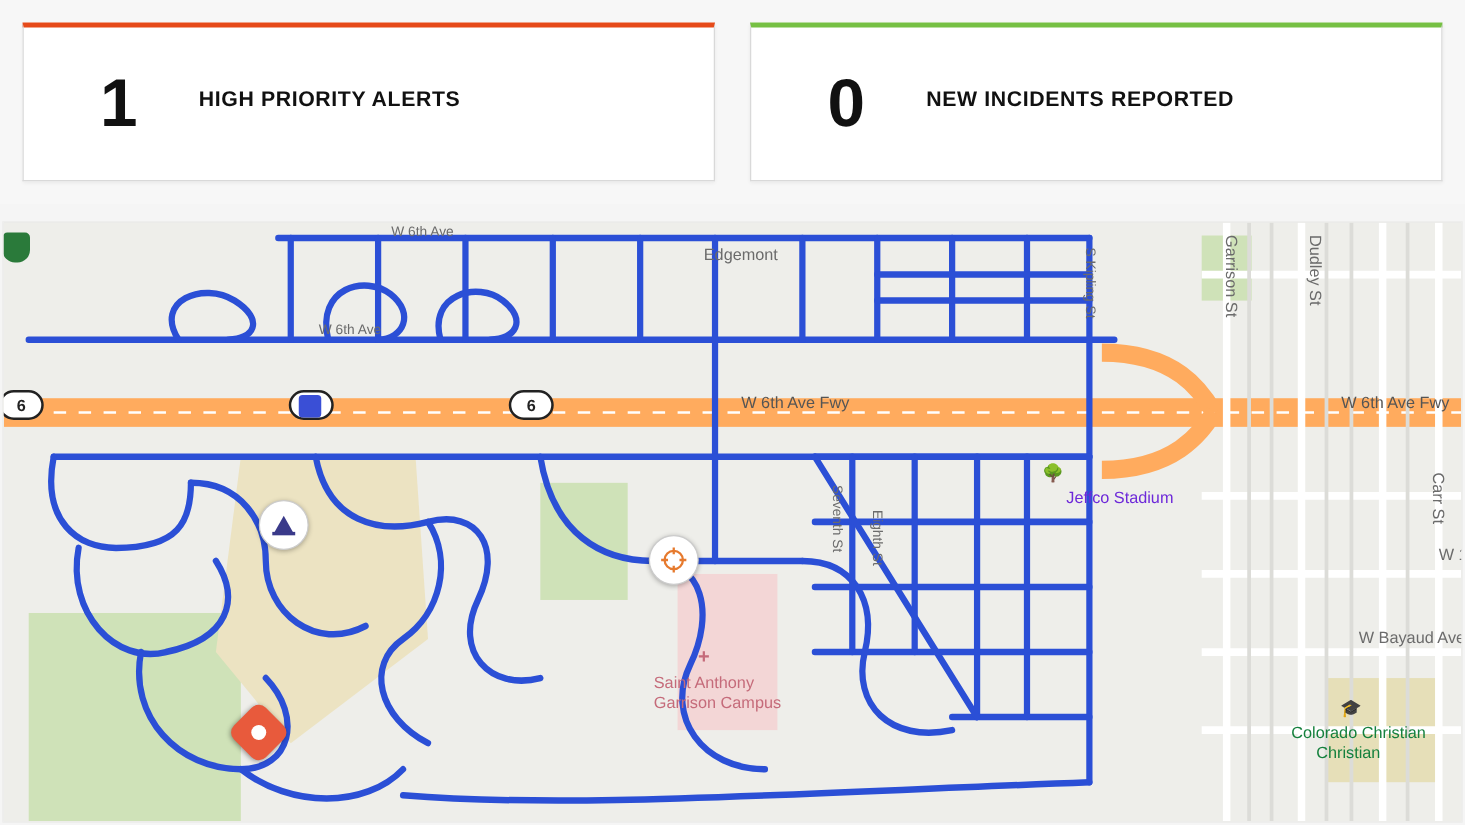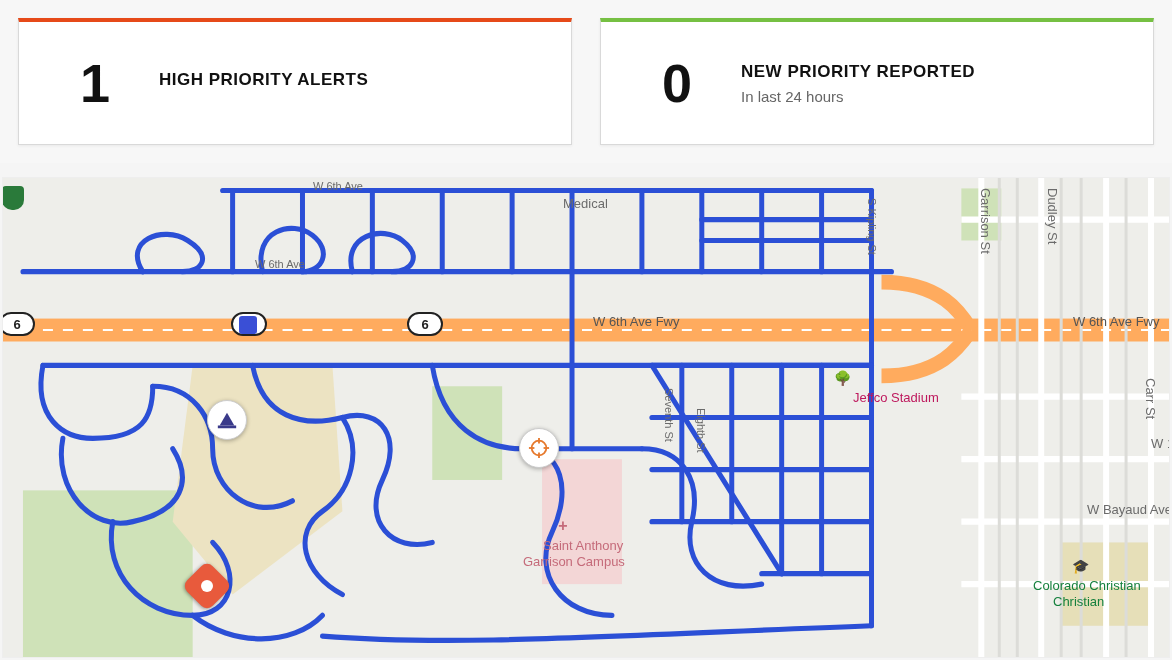--- a/index.html
+++ b/index.html
@@ -36,21 +36,21 @@
   .card.green { border-top-color: #76c043; }
   .card-count {
     font-size: 54px;
     font-weight: 800;
     color: #111;
     min-width: 70px;
     text-align: center;
     margin-right: 30px;
     letter-spacing: -2px;
   }
-  .card-text { display: flex; flex-direction: column; }
+  .card-text { display: flex; flex-direction: row; }
   .card-title {
     font-size: 17px;
     font-weight: 700;
     letter-spacing: 0.5px;
     color: #111;
     margin-bottom: 6px;
   }
   .card-sub {
     font-size: 15px;
     color: #666;
@@ -71,21 +71,21 @@
     height: 100%;
   }
 
   .map-label {
     position: absolute;
     font-size: 13px;
     color: #6b6b6b;
     white-space: nowrap;
     pointer-events: none;
   }
-  .map-label.poi { color: #be185d; }
+  .map-label.poi { color: #6d28d9; }
   .map-label.med { color: #c56b7a; }
   .map-label.uni { color: #15803d; }
   .map-label.vert {
     writing-mode: vertical-rl;
     text-orientation: mixed;
   }
 
   .marker {
     position: absolute;
     width: 40px;
@@ -179,22 +179,21 @@
   <div class="cards-row">
     <div class="card red">
       <div class="card-count">1</div>
       <div class="card-text">
         <div class="card-title">HIGH PRIORITY ALERTS</div>
       </div>
     </div>
     <div class="card green">
       <div class="card-count">0</div>
       <div class="card-text">
-        <div class="card-title">NEW PRIORITY REPORTED</div>
-        <div class="card-sub">In last 24 hours</div>
+        <div class="card-title">NEW INCIDENTS REPORTED</div>
       </div>
     </div>
   </div>
 
   <div class="map-wrap">
 
     <svg class="map-svg" viewBox="0 0 1168 460" preserveAspectRatio="none">
 
       <rect x="0" y="0" width="1168" height="460" fill="#eeeeea"></rect>
 
@@ -293,29 +292,29 @@
       </div>
     <div class="shield" style="left:246px; top:146px;">
         <span>6</span>
       </div>
     <div class="shield" style="left:422px; top:146px;">
         <span>6</span>
       </div>
 
     <div class="map-label" style="left:590px; top:136px; color:#555;">W 6th Ave Fwy</div>
     <div class="map-label" style="left:1070px; top:136px; color:#555;">W 6th Ave Fwy</div>
-    <div class="map-label" style="left:560px; top:18px;">Medical</div>
+    <div class="map-label" style="left:560px; top:18px;">Edgemont</div>
     <div class="map-label" style="left:252px; top:80px; font-size:11px;">W 6th Ave</div>
     <div class="map-label" style="left:310px; top:2px; font-size:11px;">W 6th Ave</div>
 
     <div class="map-label poi" style="left:850px; top:212px;">Jeffco Stadium</div>
     <div class="tree" style="left:840px; top:200px;">🌳</div>
 
     <div class="cross" style="left:560px; top:348px;">+</div>
-    <div class="map-label med" style="left:540px; top:360px;">Saint Anthony</div>
+    <div class="map-label med" style="left:520px; top:360px;">Saint Anthony</div>
     <div class="map-label med" style="left:520px; top:376px;">Garrison Campus</div>
 
     <div class="gradcap" style="left:1078px; top:388px;">🎓</div>
     <div class="map-label uni" style="left:1030px; top:400px;">Colorado Christian</div>
     <div class="map-label uni" style="left:1050px; top:416px;">Christian</div>
 
     <div class="map-label vert" style="left:975px; top:10px;">Garrison St</div>
     <div class="map-label vert" style="left:1042px; top:10px;">Dudley St</div>
     <div class="map-label vert" style="left:1140px; top:200px;">Carr St</div>
     <div class="map-label vert" style="left:863px; top:20px; font-size:11px;">S Kipling St</div>

